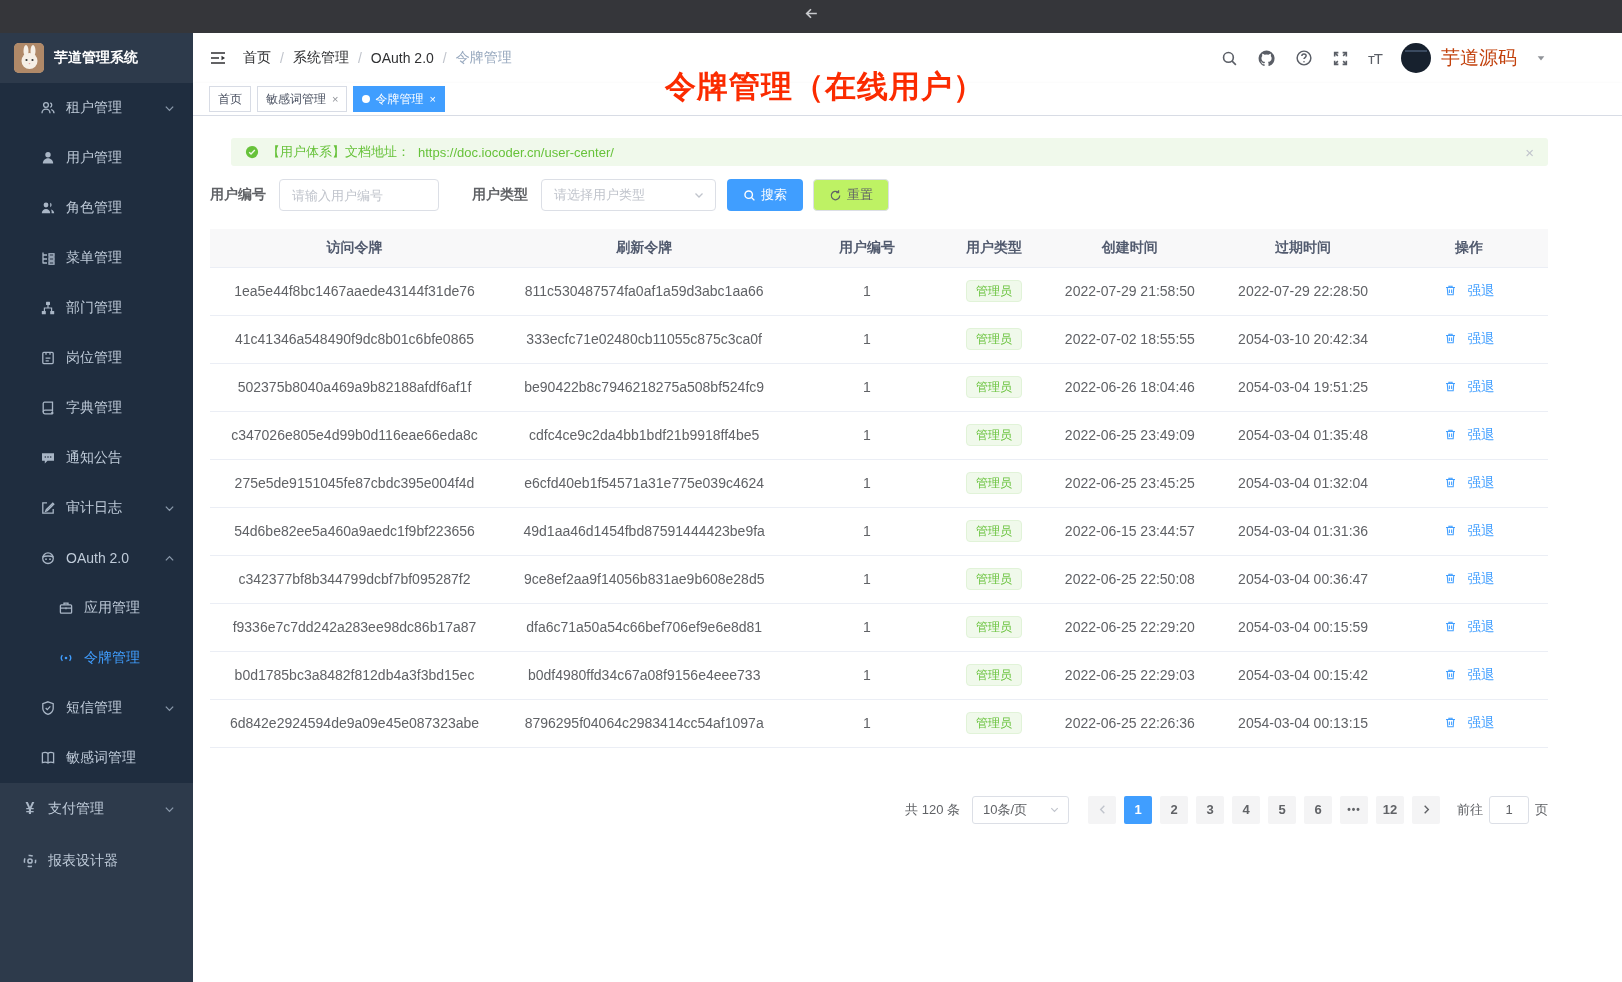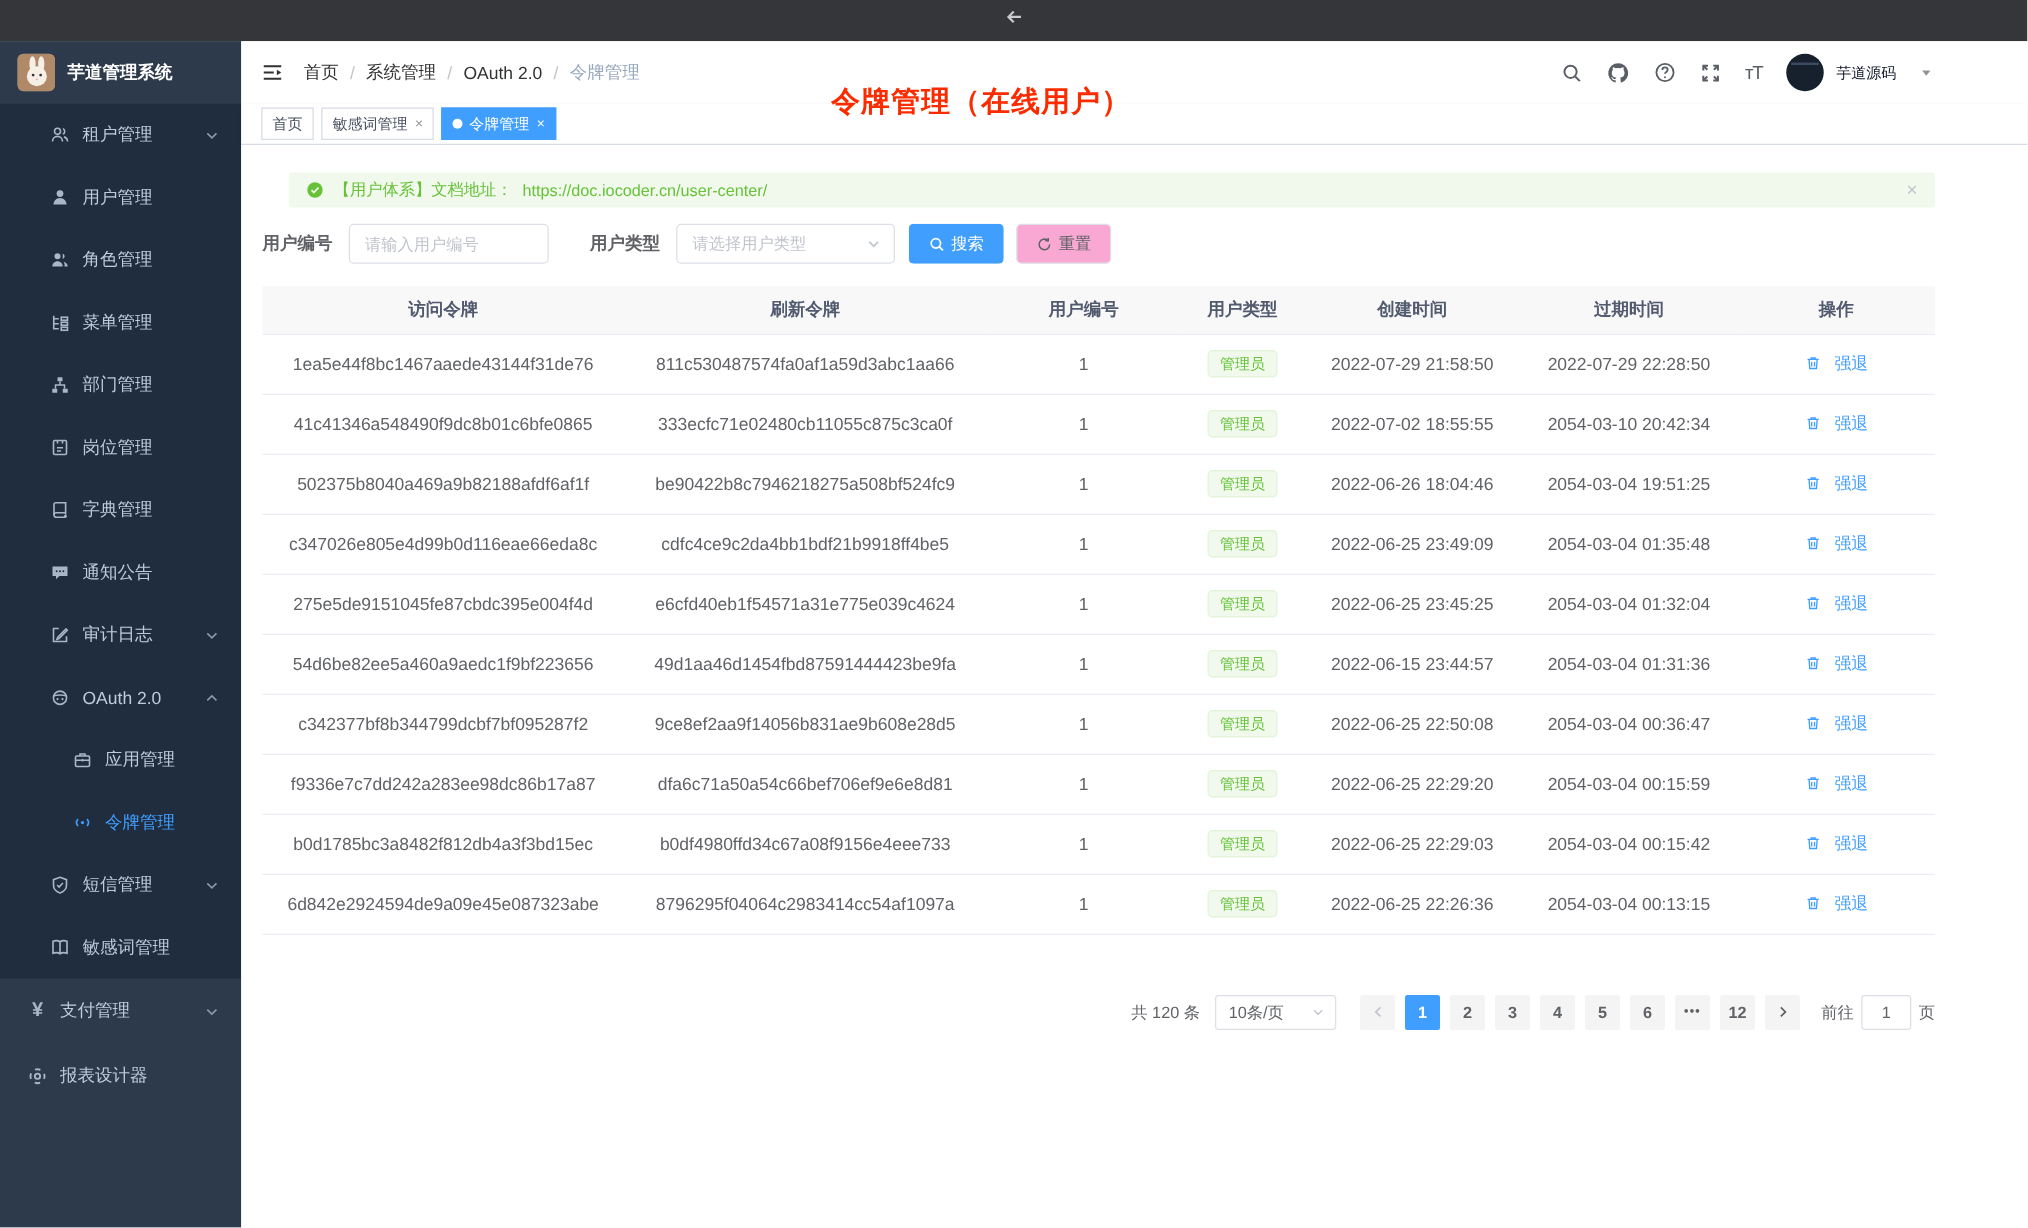--- a/index.html
+++ b/index.html
@@ -46,48 +46,48 @@
   .navbar { height:50px; background:#fff; display:flex; align-items:center; padding:0 76px 0 16px; }
   .hamburger { color:#303133; margin-right:16px; cursor:pointer; }
   .crumbs { display:flex; align-items:center; gap:9px; font-size:14px; color:#303133; }
   .crumbs .sep { color:#c0c4cc; }
   .crumbs .muted { color:#97a8be; }
   .nav-right { margin-left:auto; display:flex; align-items:center; gap:19px; color:#5a5e66; }
   .nav-right .tool { cursor:pointer; display:flex; align-items:center; }
   .tsize { font-size:15px; font-weight:400; letter-spacing:-1px; }
   .uavatar { width:30px; height:30px; border-radius:50%; background:#17212e; overflow:hidden; position:relative; }
   .uavatar::after { content:""; position:absolute; left:4px; top:7px; width:22px; height:2px; background:#3a4a60; box-shadow:0 6px 0 #2c3costeel,0 6px 0 #2c3a4e, 0 12px 0 #2c3a4e; }
-  .uname { font-size:12px; color:#0f172a; margin-left:-9px; }
+  .uname { font-size:19px; color:#c2410c; margin-left:-9px; }
   .caret { color:#909399; }
 
   .tagsview { height:33px; background:#fff; border-bottom:1px solid #d8dce5; box-shadow:0 1px 3px rgba(0,21,41,.08); display:flex; align-items:center; padding:0 16px; gap:6px; }
   .tag { height:26px; display:flex; align-items:center; padding:0 8px; border:1px solid #d8dce5; background:#fff; color:#495060; font-size:12px; cursor:pointer; gap:6px; }
   .tag .x { font-size:11px; color:#909399; }
   .tag.active { background:#409eff; border-color:#409eff; color:#fff; }
   .tag.active .x { color:#fff; }
   .tag.active::before { content:""; width:8px; height:8px; border-radius:50%; background:#fff; margin-right:-1px; }
 
-  .annotation { position:absolute; left:472px; top:33px; z-index:40; font-size:23px; font-weight:700; color:#fb2b00; white-space:nowrap; pointer-events:none; letter-spacing:1px; }
+  .annotation { position:absolute; left:472px; top:33px; z-index:40; font-size:31px; font-weight:700; color:#fb2b00; white-space:nowrap; pointer-events:none; letter-spacing:1px; }
 
   .content { flex:1; padding:22px 74px 0 17px; background:#fff; min-width:0; }
 
   .alert { height:28px; background:#f0f9eb; border-radius:3px; display:flex; align-items:center; padding:0 14px; gap:8px; font-size:13px; color:#67c23a;margin-left:21px; }
   .alert a { color:#67c23a; text-decoration:none; }
   .alert .close { margin-left:auto; color:#c0c4cc; font-size:15px; cursor:pointer; }
 
   .filters { margin-top:13px; display:flex; align-items:center; }
   .flabel { font-size:14px; font-weight:700; color:#606266; margin-right:13px; }
   .finput { width:160px; height:32px; border:1px solid #dcdfe6; border-radius:4px; padding:0 12px; font-size:13px; color:#606266; font-family:inherit; }
   .finput::placeholder { color:#c0c4cc; }
   .fselect { width:175px; height:32px; border:1px solid #dcdfe6; border-radius:4px; padding:0 10px 0 12px; display:flex; align-items:center; cursor:pointer; }
   .fselect .ph { color:#c0c4cc; font-size:13px; flex:1; }
   .gap32 { width:33px; } .gap11 { width:11px; } .gap10 { width:10px; }
   .btn { height:32px; border-radius:4px; display:flex; align-items:center; justify-content:center; gap:5px; font-size:13px; cursor:pointer; border:1px solid transparent; padding:0 15px; }
   .btn-primary { background:#409eff; color:#fff; }
-  .btn-plain { background:#f9a8d4; border-color:#dcdfe6; color:#606266; }
+  .btn-plain { background:#bef264; border-color:#dcdfe6; color:#606266; }
 
   table.grid { width:100%; border-collapse:collapse; margin-top:18px; table-layout:fixed; }
   .grid th { height:38px; background:#f8f8f9; color:#515a6e; font-size:14px; font-weight:700; border-bottom:1px solid #ebeef5; }
   .grid td { height:48px; text-align:center; font-size:14px; color:#606266; border-bottom:1px solid #ebeef5; overflow:hidden; white-space:nowrap; }
   .tag-success { display:inline-block; height:22px; line-height:20px; padding:0 9px; background:#f0f9eb; border:1px solid #e1f3d8; border-radius:4px; color:#67c23a; font-size:12px; }
   .link-del { color:#409eff; cursor:pointer; display:inline-flex; align-items:center; gap:11px; font-size:13.5px; }
 
   .pager { margin-top:48px; display:flex; align-items:center; justify-content:flex-end; font-size:13px; color:#606266; gap:2px; }
   .total { margin-right:10px; }
   .sizesel { width:97px; height:28px; border:1px solid #dcdfe6; border-radius:3px; display:flex; align-items:center; padding:0 8px 0 10px; margin-right:14px; cursor:pointer; }

